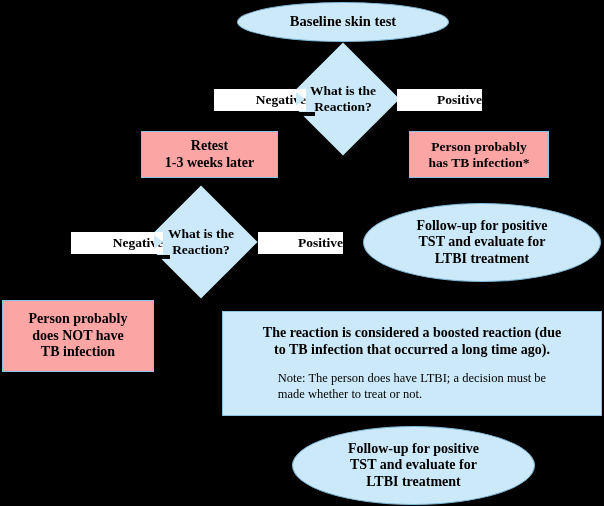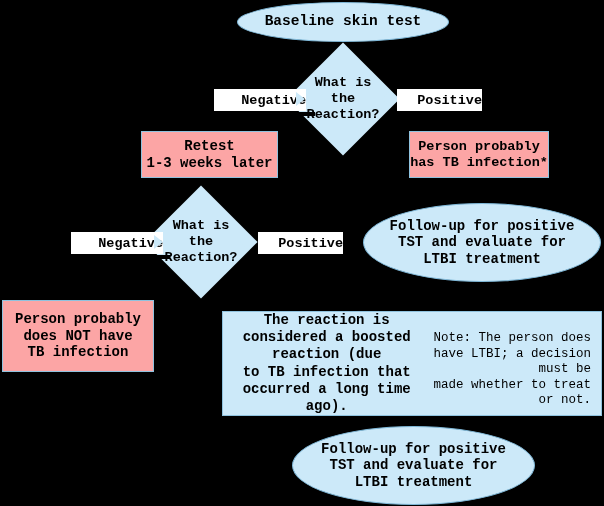--- a/index.html
+++ b/index.html
@@ -6,21 +6,21 @@
     margin: 0;
     padding: 0;
     background: #000000;
   }
   #canvas {
     position: relative;
     width: 604px;
     height: 506px;
     background: #000000;
     overflow: hidden;
-    font-family: Liberation Mono, monospace;
+    font-family: Liberation Serif, serif;
     color: #000000;
   }
 
   
   .node-text {
     font-weight: bold;
     text-align: center;
     line-height: 1.18;
     white-space: pre-line;
     color: #000000;
@@ -111,34 +111,34 @@
     z-index: 5;
   }
 
   
   .panel {
     position: absolute;
     background: #cce9f9;
     border: 1px solid #8fc2de;
     box-sizing: border-box;
     display: flex;
-    flex-direction: row;
+    flex-direction: column;
     align-items: center;
     justify-content: center;
     padding: 22px 10px;
   }
   .panel .panel-main {
     font-weight: bold;
     text-align: center;
     line-height: 1.22;
     white-space: pre-line;
   }
   .panel .panel-note {
     font-weight: normal;
-    text-align: right;
+    text-align: left;
     line-height: 1.25;
     white-space: pre-line;
     margin-top: 13px;
   }
 </style>
 </head>
 <body>
 
 <div id="canvas">
 

